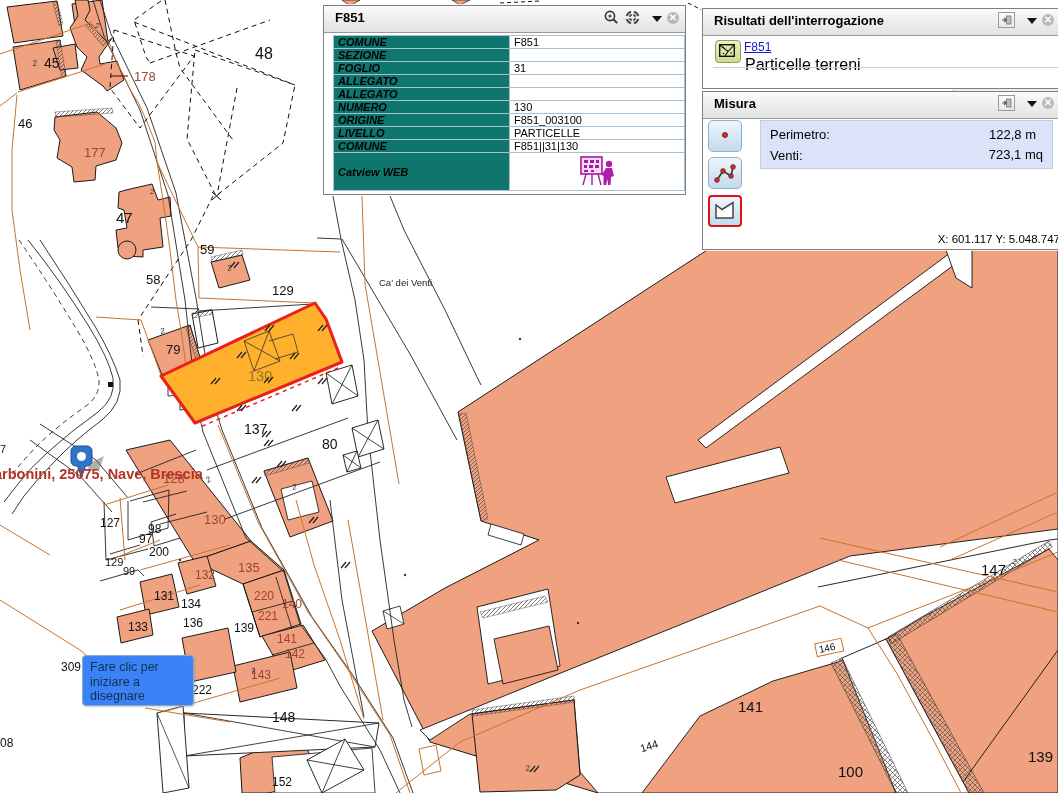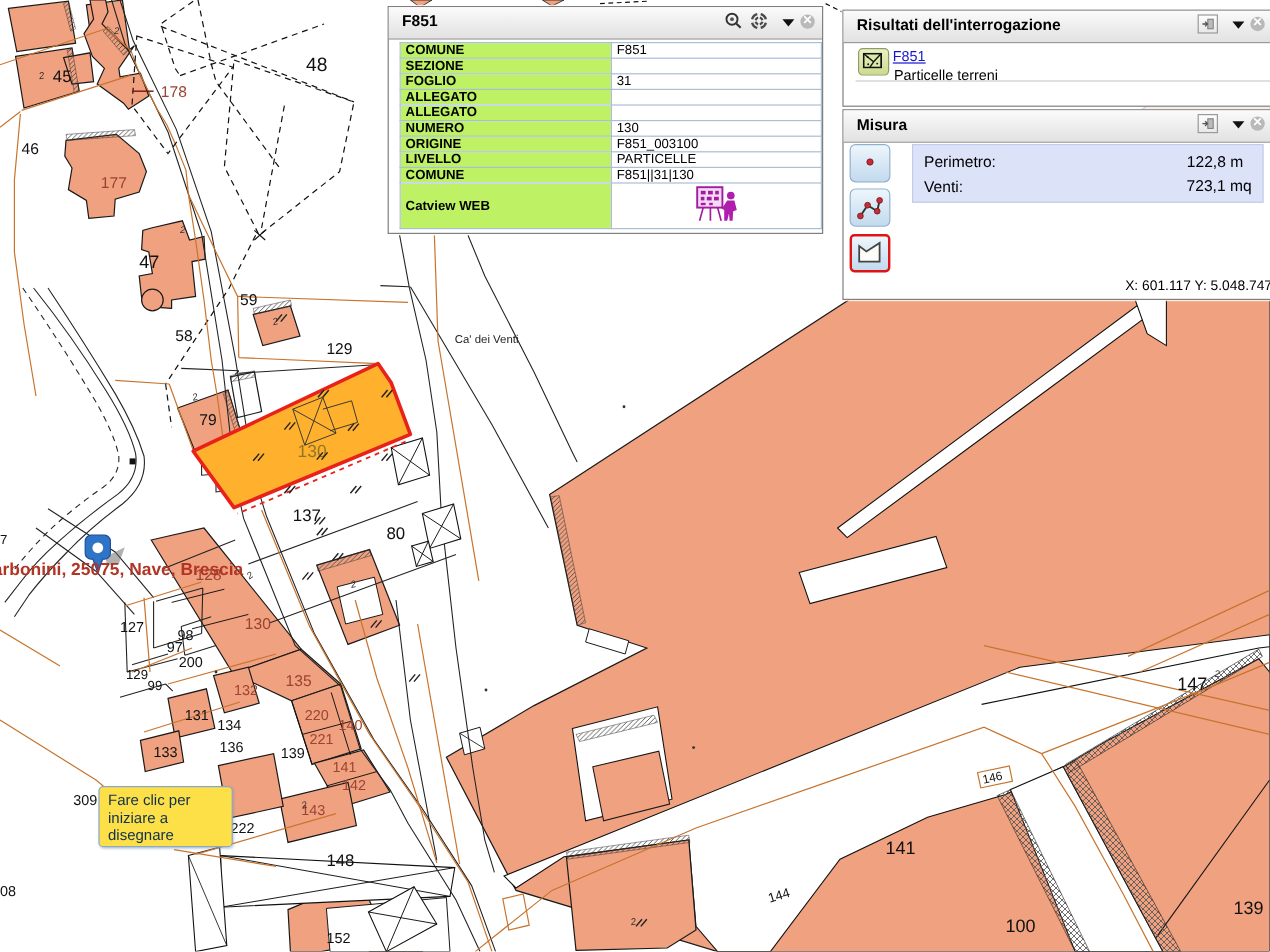--- a/index.html
+++ b/index.html
@@ -7,21 +7,21 @@
 .panel{position:absolute;background:#fff;border:1px solid #7f7f7f;box-shadow:0 0 0 1px rgba(255,255,255,.8);}
 .phead{height:22px;background:linear-gradient(#fbfbfb,#ebebeb 60%,#e2e2e2);border-bottom:1px solid #9a9a9a;
 font-size:13px;font-weight:bold;color:#000;padding:4px 0 0 11px;position:relative;}
 .hicons{position:absolute;right:6px;top:3px;display:flex;align-items:center;gap:5px;}
 .tri{width:0;height:0;border-left:5px solid transparent;border-right:5px solid transparent;border-top:6px solid #111;margin-top:2px;}
 .closex{width:12px;height:12px;border-radius:50%;background:#b9b9b9;color:#fff;font-size:10px;font-weight:bold;
 text-align:center;line-height:12px;}
 .dockbtn{width:15px;height:14px;border:1px solid #9a9a9a;background:linear-gradient(#fdfdfd,#e8e8e8);display:flex;align-items:center;justify-content:center;}
 table.attr{border-collapse:collapse;table-layout:fixed;font-size:11px;}
 table.attr td{border:1px solid #a9bfd4;padding:0 0 0 4px;height:12px;overflow:hidden;white-space:nowrap;}
-td.lab{background:#bef264;font-weight:bold;}
+td.lab{background:#0f766e;font-weight:bold;font-style:italic;}
 .mbtn{position:absolute;width:32px;height:30px;border:1px solid #8fb0cd;border-radius:5px;
 background:linear-gradient(#eef6fc,#cfe2f2 70%,#c3daee);}
 </style></head><body>
 <div id="stage">
 <svg id="map" width="1058" height="793" viewBox="0 0 1058 793" style="position:absolute;left:0;top:0">
 <defs>
 <pattern id="hh" patternUnits="userSpaceOnUse" width="4" height="4">
  <path d="M0,4 L4,0" stroke="#444" stroke-width="0.7" fill="none"></path>
 </pattern>
 <pattern id="xh" patternUnits="userSpaceOnUse" width="5" height="5">
@@ -359,21 +359,21 @@
   </div>
   <div style="position:absolute;left:12px;top:31px;width:24px;height:21px;border-radius:4px;background:linear-gradient(#e9f0c4,#ccdc8e);border:1px solid #8e9c5e;"></div>
   <svg width="16" height="13" viewBox="0 0 16 13" style="position:absolute;left:16px;top:35px">
         <rect x="0.7" y="0.7" width="14.6" height="11.6" fill="#dce8a8" stroke="#111" stroke-width="1.4"></rect>
         <path d="M1,1 L9,7.5 L15,1 M9,7.5 L6,12" stroke="#111" stroke-width="1.1" fill="none"></path>
         <circle cx="4" cy="3.5" r="0.8" fill="#111"></circle>
         <circle cx="4.5" cy="9.5" r="0.8" fill="#111"></circle>
         <circle cx="12" cy="9" r="0.8" fill="#111"></circle>
       </svg>
   <a style="position:absolute;left:41px;top:31px;font-size:12px;color:#1717cc;text-decoration:underline;">F851</a>
-  <div style="position:absolute;left:42px;top:47px;font-size:12px;color:#000;">Particelle terreni</div>
+  <div style="position:absolute;left:42px;top:47px;font-size:16px;color:#000;">Particelle terreni</div>
   <div style="position:absolute;left:10px;top:58px;width:346px;border-bottom:1px solid #ccc"></div>
 </div>
     <div class="panel" style="left:702px;top:91px;width:357px;height:157px">
   <div class="phead">Misura
     <span class="hicons">
           <span class="dockbtn">
             <svg width="11" height="10" viewBox="0 0 11 10">
               <rect x="5.5" y="1" width="4.5" height="8" fill="#bbb" stroke="#777" stroke-width="0.8"></rect>
               <path d="M1,5 H5 M3.2,3 L5.2,5 L3.2,7" stroke="#555" stroke-width="1.1" fill="none"></path>
             </svg>
@@ -405,14 +405,14 @@
         </svg>
       </div>
   <div style="position:absolute;left:57px;top:28px;width:291px;height:47px;background:#dce3f9;border:1px solid #c3cbea;font-size:13px;color:#000">
     <span style="position:absolute;left:9px;top:6px">Perimetro:</span>
         <span style="position:absolute;right:16px;top:6px">122,8 m</span>
     <span style="position:absolute;left:9px;top:27px">Venti:</span>
         <span style="position:absolute;right:9px;top:26px">723,1 mq</span>
   </div>
   <div style="position:absolute;right:0px;top:141px;font-size:11.5px;color:#000;white-space:nowrap">X: 601.117 Y: 5.048.747</div>
 </div>
-    <div style="position:absolute;left:82px;top:655px;width:103px;height:45px;background:#fde047;border:1px solid #8aa8c8;border-radius:4px;padding:4px 0 0 7px;font-size:12.5px;color:#10304e;line-height:14.5px;box-shadow:1px 1px 2px rgba(120,140,160,0.4)">Fare clic per<br>iniziare a<br>disegnare</div>
+    <div style="position:absolute;left:82px;top:655px;width:103px;height:45px;background:#3b82f6;border:1px solid #8aa8c8;border-radius:4px;padding:4px 0 0 7px;font-size:12.5px;color:#10304e;line-height:14.5px;box-shadow:1px 1px 2px rgba(120,140,160,0.4)">Fare clic per<br>iniziare a<br>disegnare</div>
 </div>
 
 </body></html>

